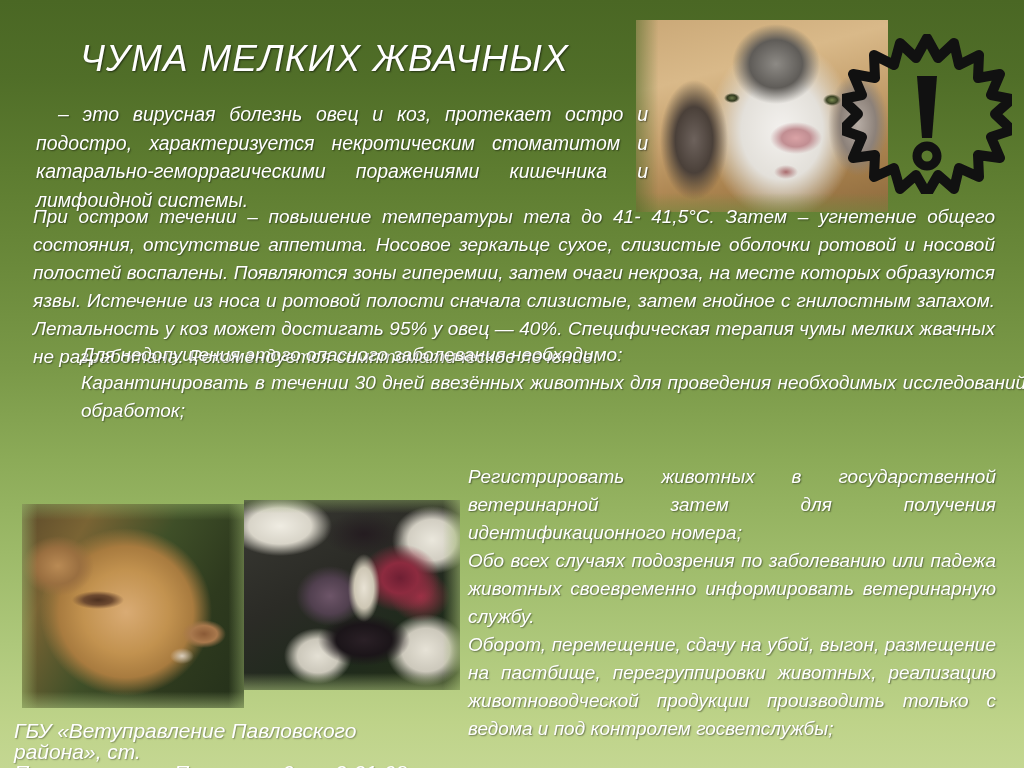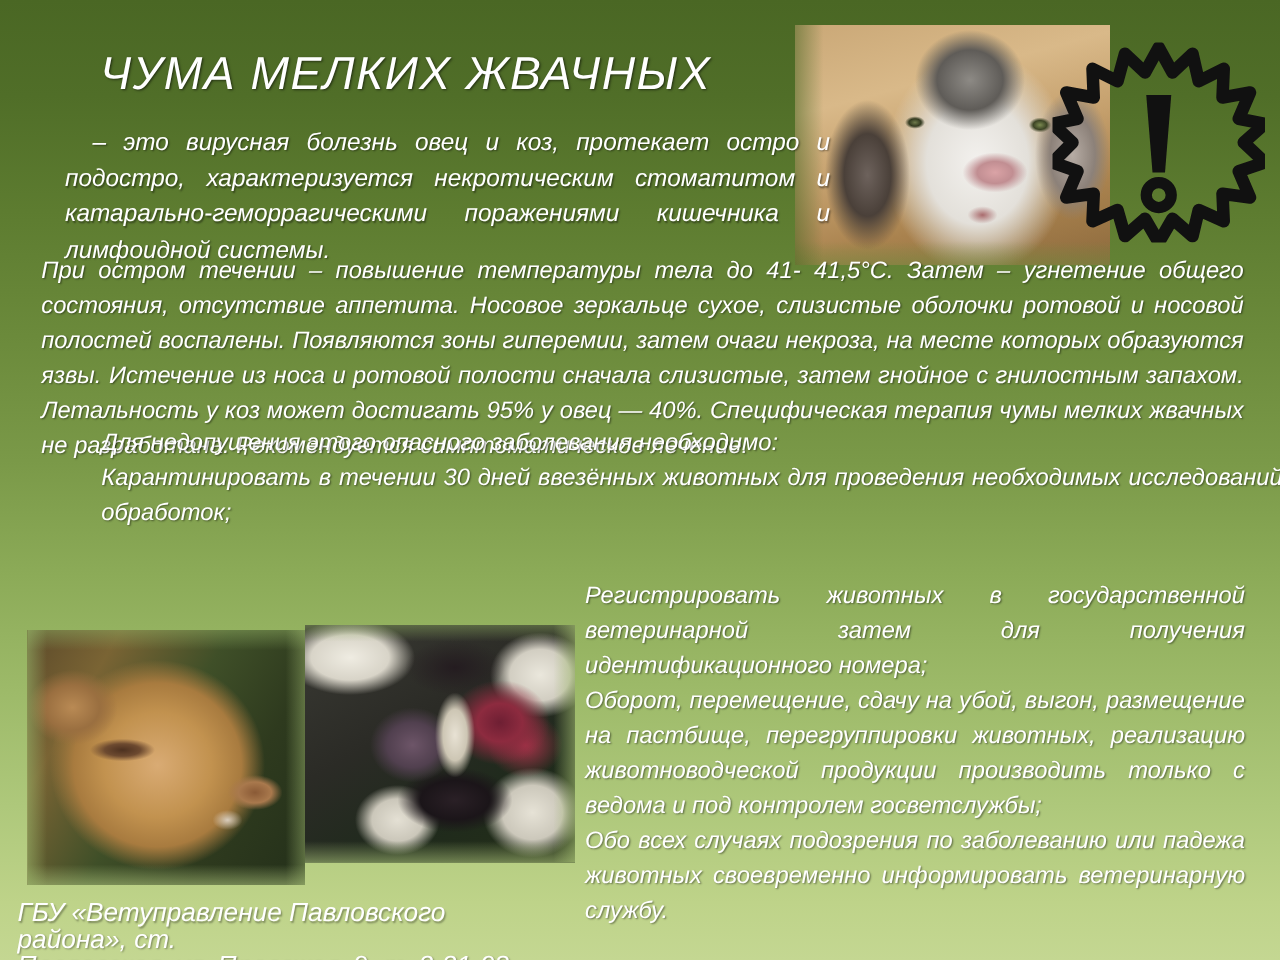--- a/index.html
+++ b/index.html
@@ -148,21 +148,20 @@
     text-align: justify;
   }
 
   #para-intro {
     left: 36px;
     top: 100px;
     width: 612px;
     font-size: 19.5px;
     line-height: 28.5px;
     text-indent: 22px;
-    margin-left: 16px;
   }
 
   #para-clinical {
     left: 33px;
     top: 203px;
     width: 962px;
     font-size: 19px;
     line-height: 28px;
   }
 
@@ -226,22 +225,22 @@
 
   <div class="body-text" id="para-clinical">При остром течении – повышение температуры тела до 41- 41,5°С. Затем – угнетение общего состояния, отсутствие аппетита. Носовое зеркальце сухое, слизистые оболочки ротовой и носовой полостей воспалены. Появляются зоны гиперемии, затем очаги некроза, на месте которых образуются язвы. Истечение из носа и ротовой полости сначала слизистые, затем гнойное с гнилостным запахом. Летальность у коз может достигать 95% у овец — 40%. Специфическая терапия чумы мелких жвачных не разработана. Рекомендуется симптоматическое лечение.</div>
 
   <div class="body-text" id="para-measures">
     <span class="line tight">Для недопущения этого опасного заболевания необходимо:</span>
     <span class="line">Карантинировать в течении 30 дней ввезённых животных для проведения необходимых исследований и обработок;</span>
   </div>
 
   <div class="body-text" id="col-right">
     <span class="line">Регистрировать животных в государственной ветеринарной затем для получения идентификационного номера;</span>
+    <span class="line">Обо всех случаях подозрения по заболеванию или падежа животных своевременно информировать ветеринарную службу.</span>
     <span class="line">Оборот, перемещение, сдачу на убой, выгон, размещение на пастбище, перегруппировки животных, реализацию животноводческой продукции производить только с ведома и под контролем госветслужбы;</span>
-    <span class="line">Обо всех случаях подозрения по заболеванию или падежа животных своевременно информировать ветеринарную службу.</span>
   </div>
 
   <div id="footer">
     <span class="line">ГБУ «Ветуправление  Павловского района», ст.</span>
     <span class="line">Павловская, ул. Проезжая, 9, т. 3-31-08, 3-33-26</span>
   </div>
 
 </div>
 
 </body></html>

